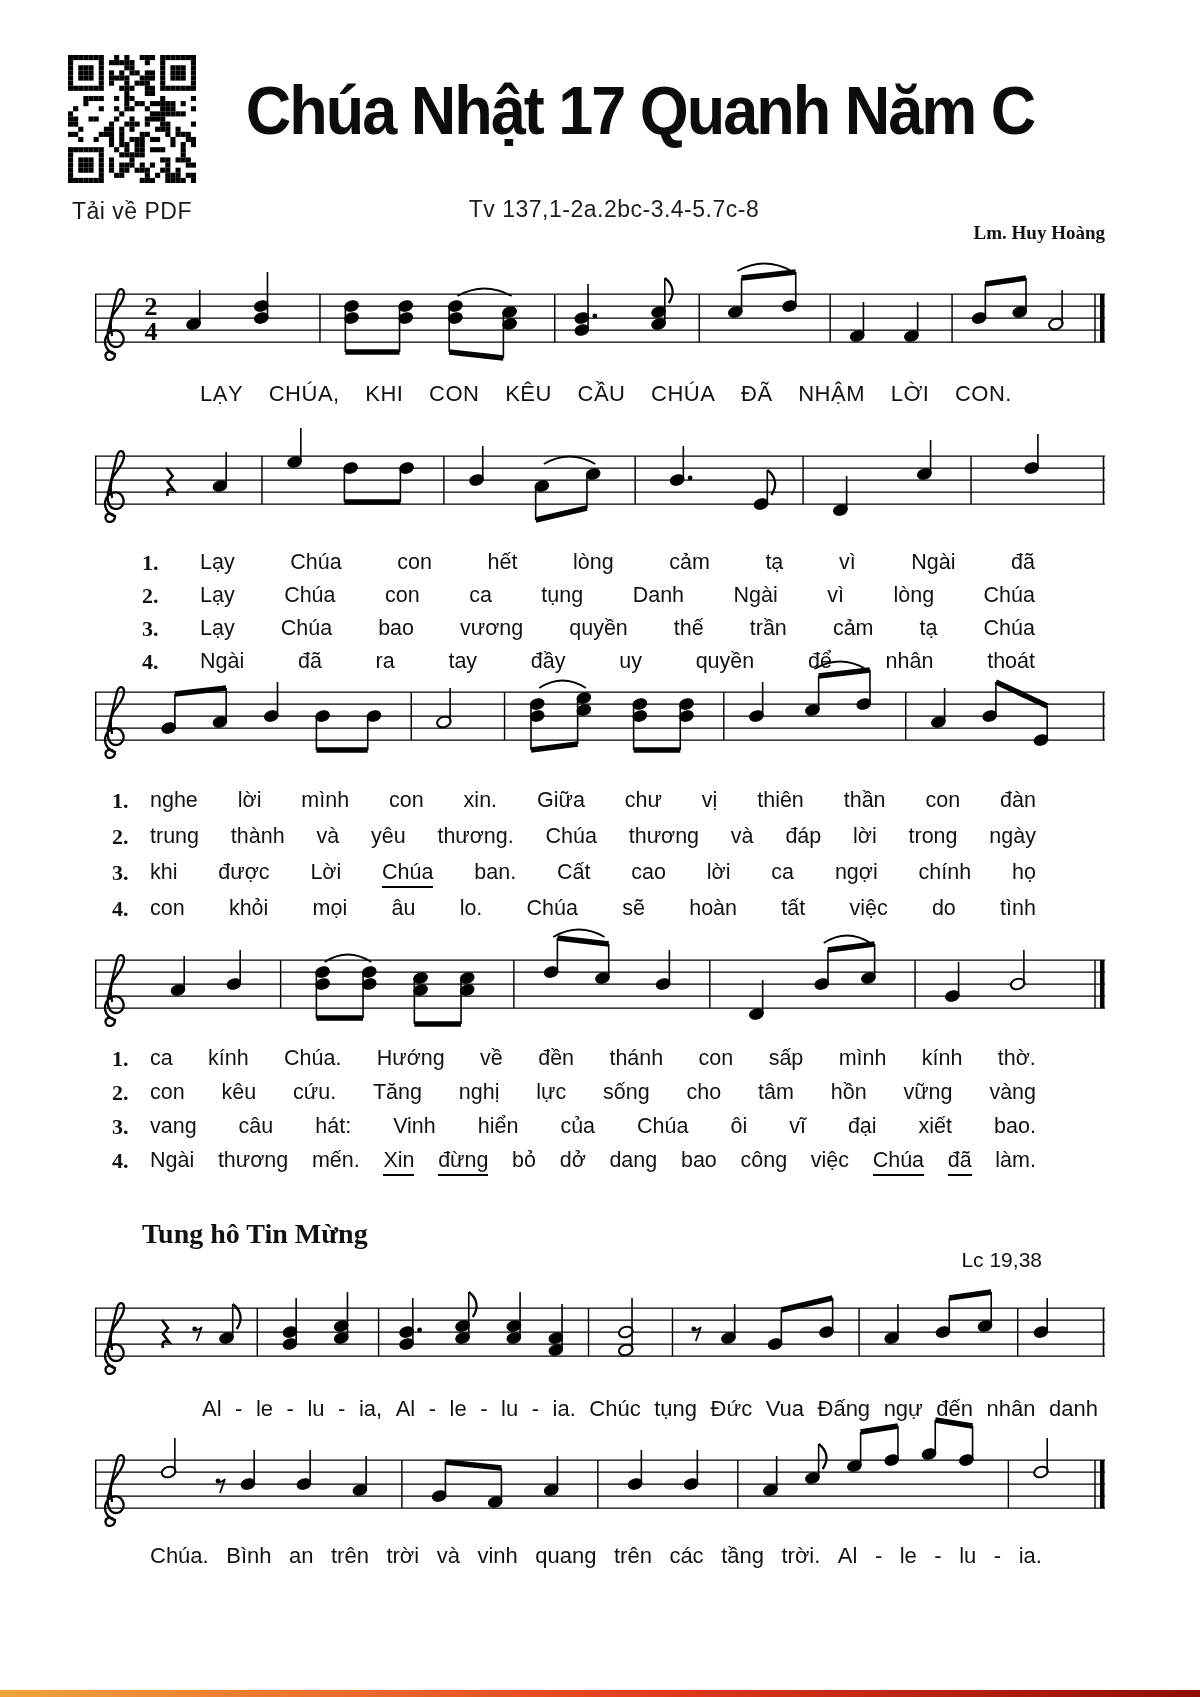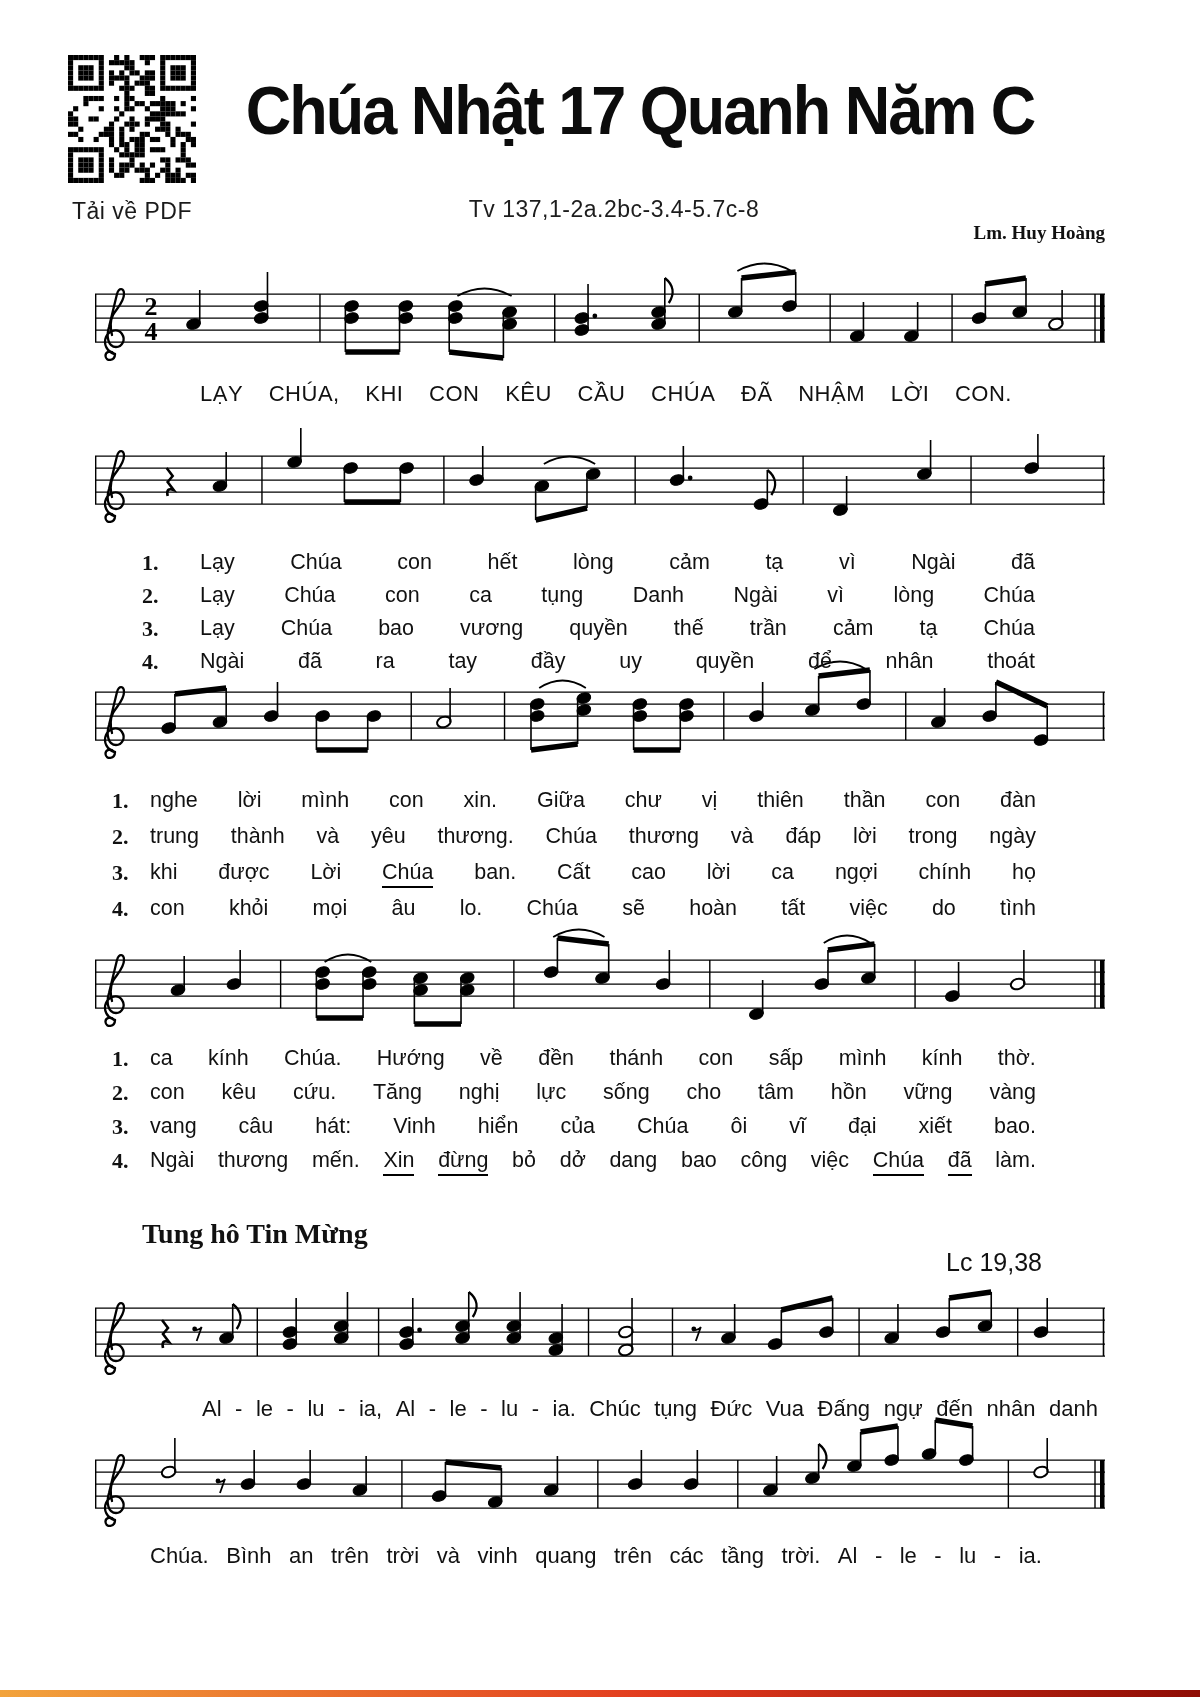--- a/index.html
+++ b/index.html
@@ -37,21 +37,21 @@
   .vb2{left:112px;width:924px;top:788px;}
   .vb3{left:112px;width:924px;top:1046px;}
   .vline{position:relative;}
   .vb1 .vline{height:33px;} .vb2 .vline{height:36px;} .vb3 .vline{height:34px;}
   .vnum{position:absolute;left:0;top:0;font-family:"Liberation Serif","DejaVu Serif",serif;font-weight:bold;font-size:22px;}
   .vwords{position:absolute;right:0;top:0;display:flex;justify-content:space-between;font-size:21.5px;}
   .vb1 .vwords{left:58px;} .vb2 .vwords{left:38px;} .vb3 .vwords{left:38px;}
   .u{border-bottom:2px solid #000;padding-bottom:1px;}
   
   .gospel-heading{position:absolute;left:142px;top:1218px;font-family:"Liberation Serif","DejaVu Serif",serif;font-weight:bold;font-size:28px;}
-  .gospel-ref{position:absolute;right:158px;top:1248px;font-size:25px;}
+  .gospel-ref{position:absolute;right:158px;top:1248px;font-size:21px;}
   
   .footer{position:absolute;left:0;right:0;top:1596px;text-align:center;
     font-family:"Liberation Serif","DejaVu Serif",serif;font-weight:bold;font-size:16.5px;color:#141414;}
   .bottom-bar{position:absolute;left:0;right:0;bottom:0;height:7px;}
 </style>
 </head>
 <body>
 
 <div class="page">
 

